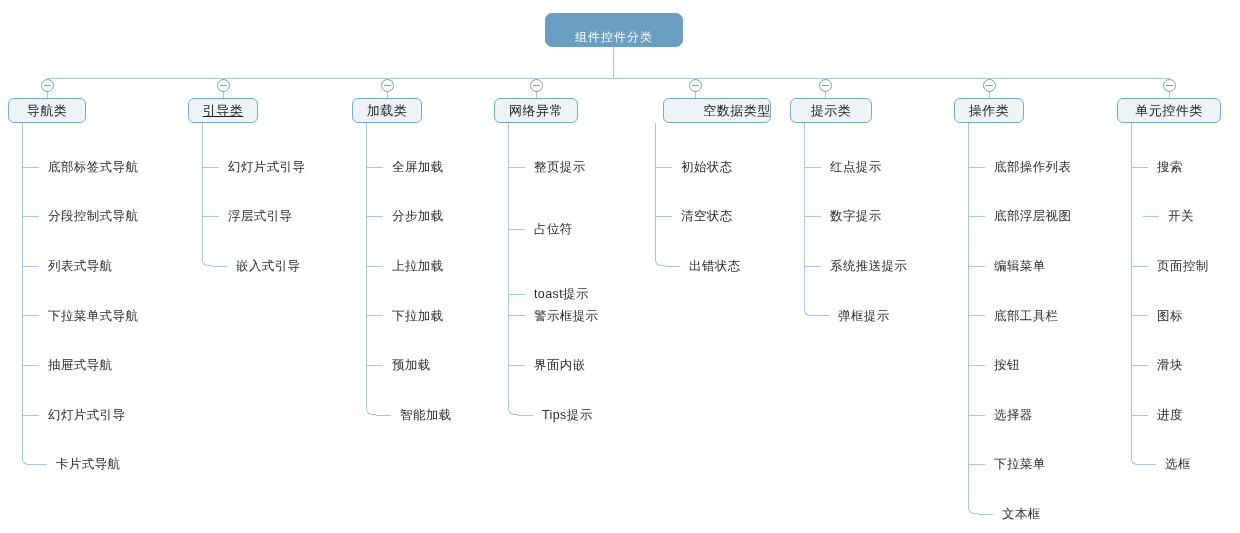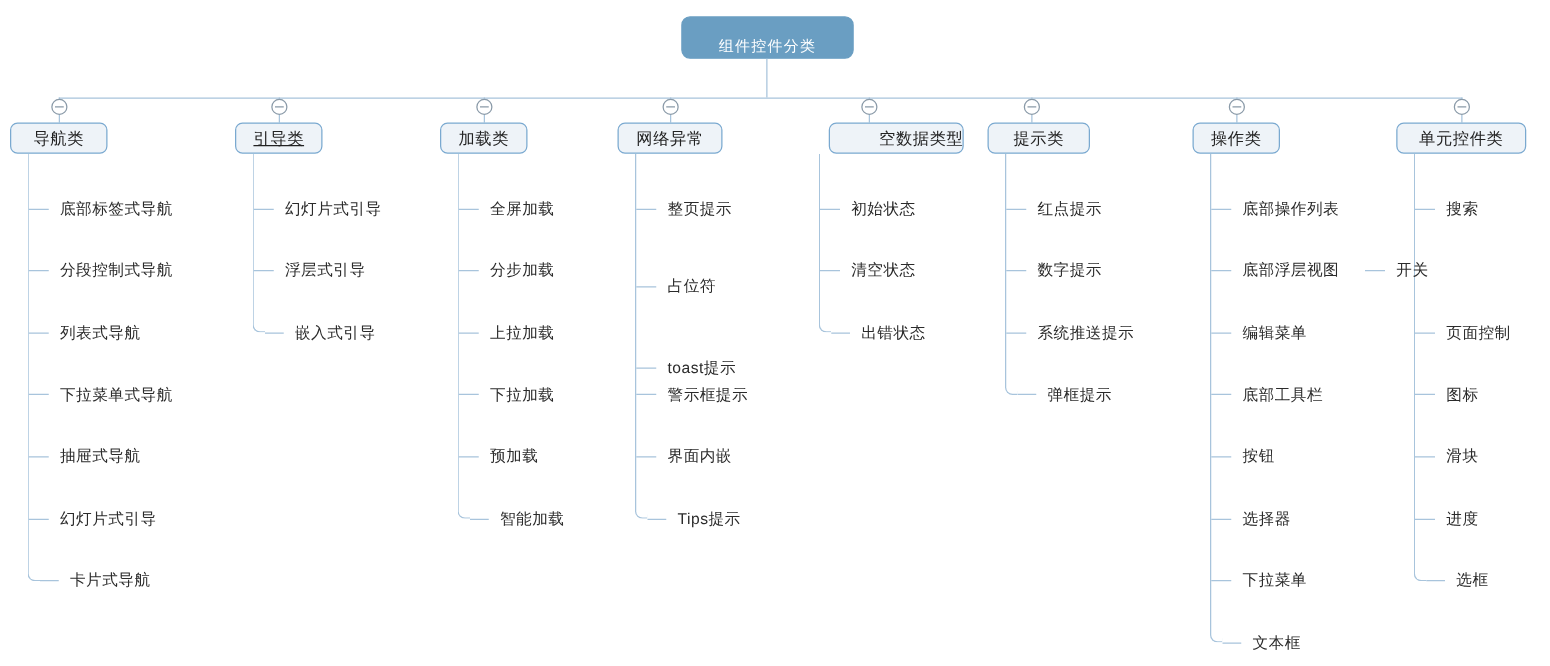--- a/index.html
+++ b/index.html
@@ -320,21 +320,21 @@
       <div class="toggle" style="left: 1163px; top: 79px;"></div>
       <div class="line-v" style="left: 1169px; top: 92px; height: 6px;"></div>
       <div class="cat-node" style="left: 1117px; top: 98px; width: 104px;">
         <span>单元控件类</span>
       </div>
       <div class="spine" style="left: 1131px; top: 123px; height: 341.6px; width: 10px;"></div>
       <div class="leaf" style="left: 1132px; top: 159px; height: 16px;">
         <span class="leaf-stub"></span>
         <span class="leaf-label">搜索</span>
       </div>
-      <div class="leaf" style="left: 1092px; top: 208.6px; height: 16px; justify-content: center;">
+      <div class="leaf" style="left: 1143px; top: 208.6px; height: 16px; justify-content: center;">
         <span class="leaf-stub"></span>
         <span class="leaf-label">开关</span>
       </div>
       <div class="leaf" style="left: 1132px; top: 258.2px; height: 16px;">
         <span class="leaf-stub"></span>
         <span class="leaf-label">页面控制</span>
       </div>
       <div class="leaf" style="left: 1132px; top: 307.8px; height: 16px;">
         <span class="leaf-stub"></span>
         <span class="leaf-label">图标</span>

